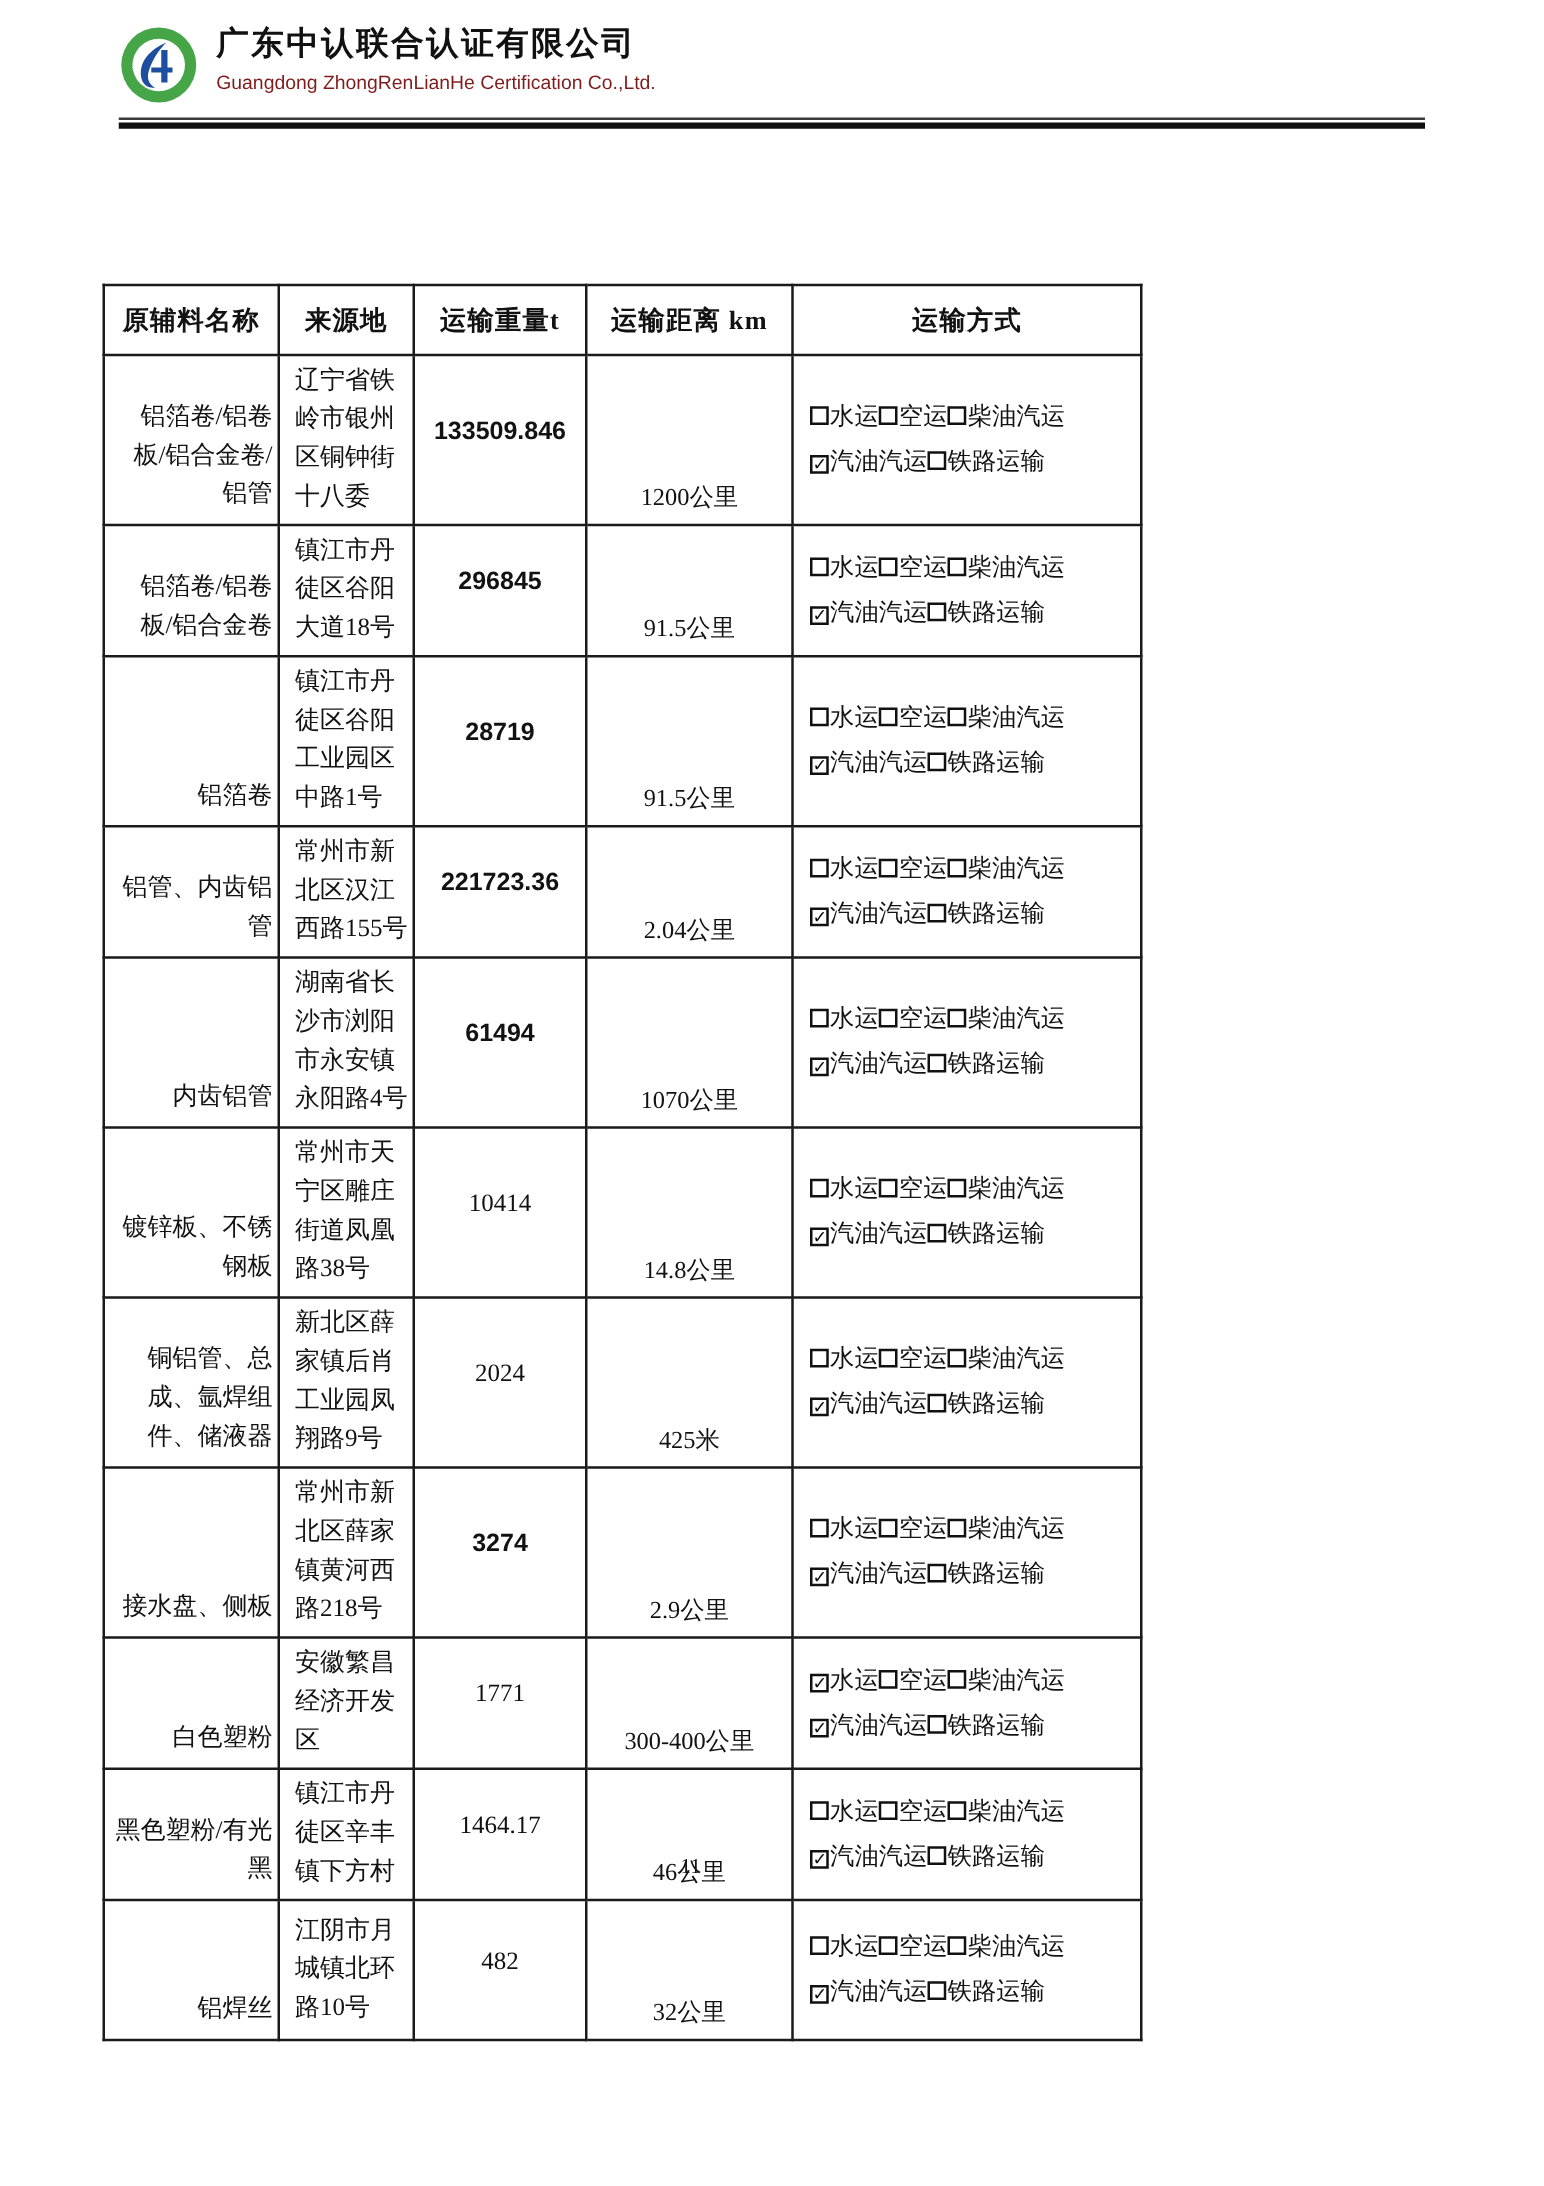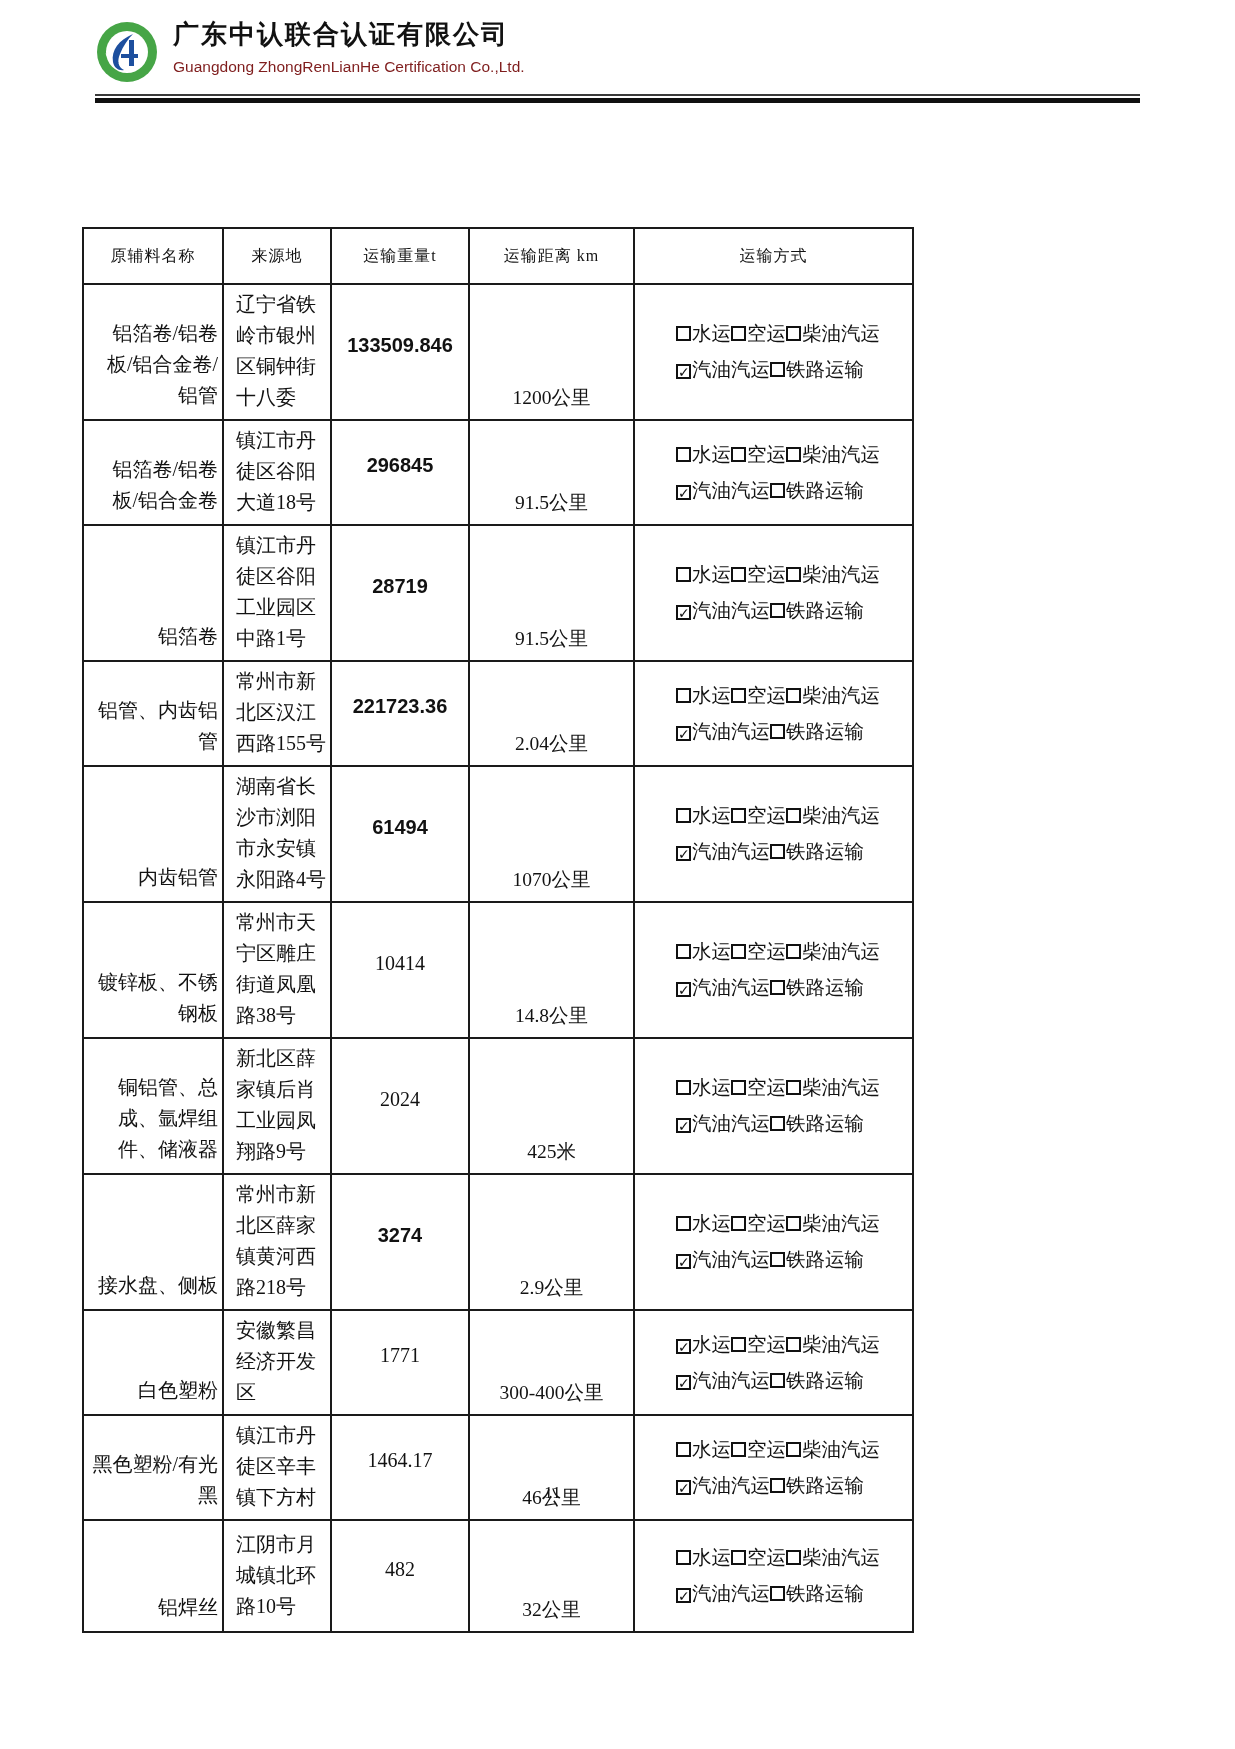--- a/index.html
+++ b/index.html
@@ -39,38 +39,38 @@
     font-size:20px; color:#121212;
   }
   table.data th, table.data td { border:2px solid #1a1a1a; }
   col.c-name    { width:140px; }
   col.c-source  { width:108px; }
   col.c-weight  { width:138px; }
   col.c-dist    { width:165px; }
   col.c-mode    { width:279px; }
 
   thead tr { height:56px; }
-  thead th { font-weight:normal; font-size:16px; text-align:center; vertical-align:middle; letter-spacing:1px; }
+  thead th { font-weight:bold; font-size:21px; text-align:center; vertical-align:middle; letter-spacing:1px; }
 
   tbody tr:nth-child(1){height:110px} tbody tr:nth-child(2){height:94px}
   tbody tr:nth-child(3){height:108px} tbody tr:nth-child(4){height:95px}
   tbody tr:nth-child(5){height:110px} tbody tr:nth-child(6){height:108px}
   tbody tr:nth-child(7){height:107px} tbody tr:nth-child(8){height:107px}
   tbody tr:nth-child(9){height:96px}  tbody tr:nth-child(10){height:100px}
   tbody tr:nth-child(11){height:112px}
 
   td.name   { vertical-align:bottom; text-align:right; padding:4px 4px 8px 8px; line-height:31px;margin-top:20px; }
   td.source { vertical-align:middle; text-align:left; padding:4px 2px 6px 12px; line-height:31px; }
   td.weight { vertical-align:middle; text-align:center; padding-bottom:14px; }
   td.weight.bold-val {
     font-family:"Liberation Sans","DejaVu Sans",sans-serif; font-weight:bold; font-size:20px;
   }
   td.dist   { vertical-align:bottom; text-align:center; padding-bottom:8px; font-size:19.5px; }
   td.mode   { vertical-align:middle; text-align:left; padding-left:13px; font-size:19.5px; }
-  .mode-line { line-height:36px; white-space:nowrap;margin-left:28px; }
+  .mode-line { line-height:36px; white-space:nowrap; }
 
   .cb {
     display:inline-block; width:15px; height:15px; border:2px solid #111;
     margin-right:1px; vertical-align:-1px; line-height:12px; text-align:center;
     font-size:14px; font-weight:bold; color:#111;
     font-family:"DejaVu Sans",sans-serif;
   }
   .cb.checked::after { content:"\2713"; }
 
   

